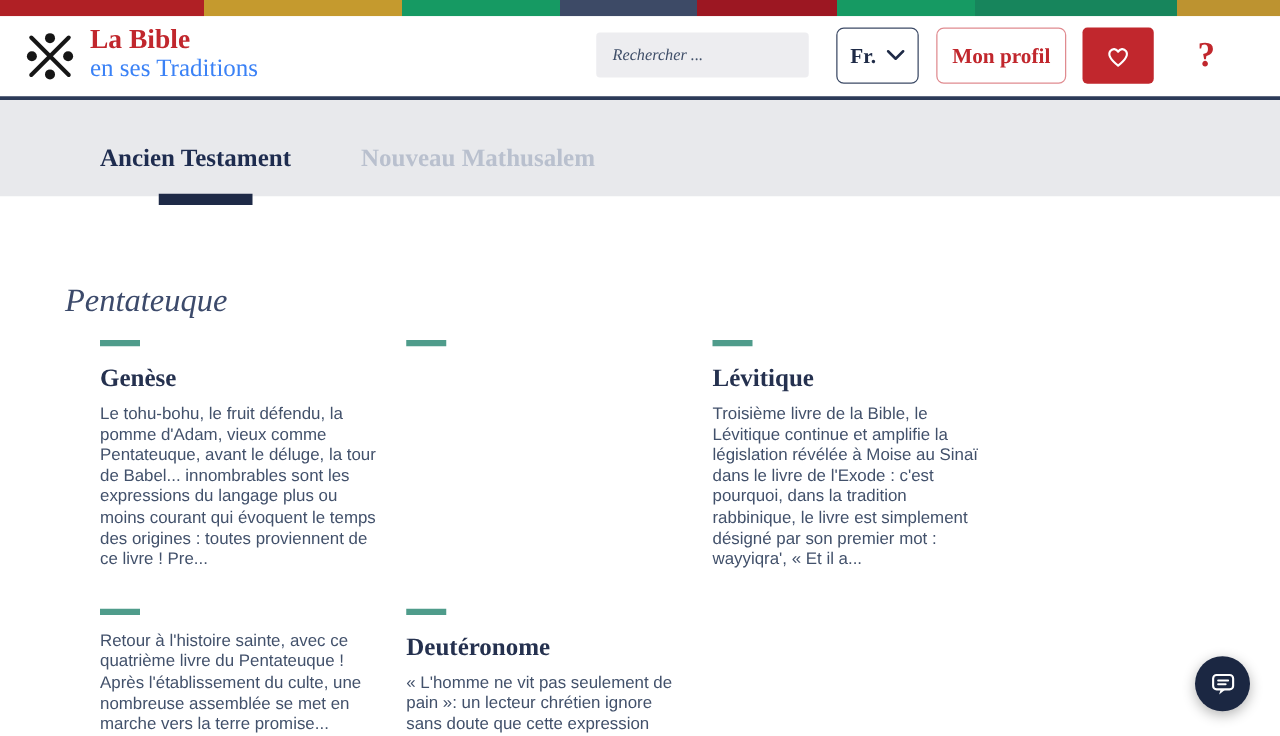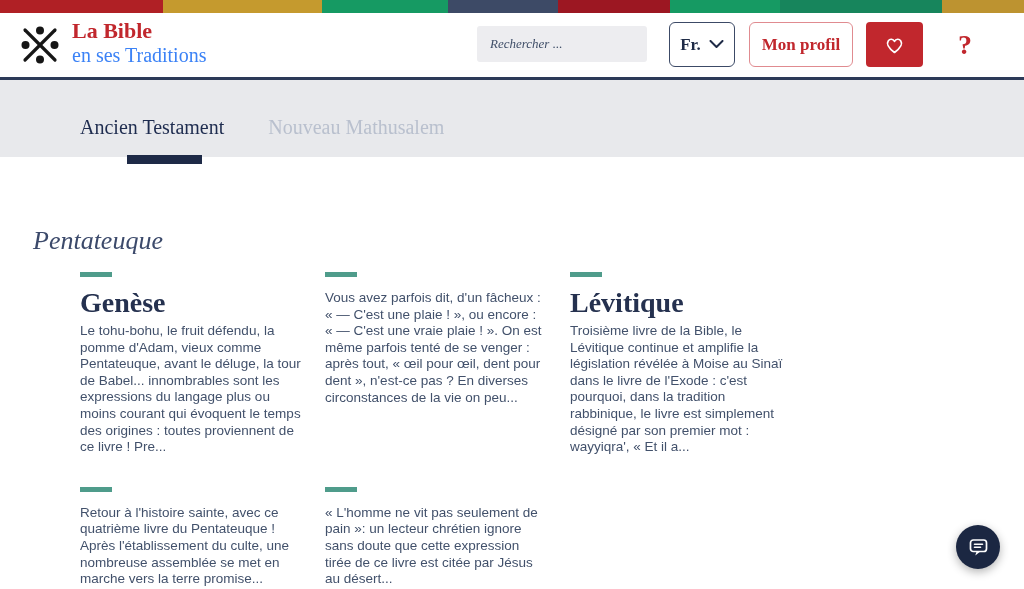--- a/index.html
+++ b/index.html
@@ -41,38 +41,38 @@
               background:#c1272d; border:none; border-radius:4px;
               display:flex; align-items:center; justify-content:center; cursor:pointer; }
   .help-btn { position:absolute; left:948px; top:9px; width:34px; height:45px;
               display:flex; align-items:center; justify-content:center;
               font-family:"Liberation Serif", serif; font-weight:600; font-size:28px;
               color:#c1272d; cursor:pointer; }
 
   
   .tabbar { position:absolute; top:80px; left:0; width:1024px; height:77px;
             background:#e8e9ec; }
-  .tabs { display:flex; gap:44px; padding:36px 0 0 80px;
-          font-family:"Liberation Serif", serif; font-weight:normal; font-size:20px; }
+  .tabs { display:flex; gap:56px; padding:36px 0 0 80px;
+          font-family:"Liberation Serif", serif; font-weight:bold; font-size:20px; }
   .tab { cursor:pointer; }
   .tab.active { color:#1e2c4f; }
   .tab.inactive { color:#b9c0ce; }
   .tab-indicator { position:absolute; left:127px; top:75px; width:75px; height:9px;
             background:#1e2a47; }
 
   
   .main { position:absolute; top:157px; left:0; width:1024px; }
-  .section-title { margin:68px 0 0 33px; font-family:"Liberation Serif", serif;
+  .section-title { margin:68px 0 0 52px; font-family:"Liberation Serif", serif;
             font-style:italic; font-weight:normal; font-size:26px; line-height:32px;
             color:#3c4a6b; }
   .grid { margin:15px 0 0 80px; display:grid; grid-template-columns:repeat(3,222px);
           column-gap:23px; row-gap:31px; width:712px; }
   .card-rule { width:32px; height:5px; background:#4f9c8b; margin:0 0 13px 0; }
   .card-title { margin:0 0 7px 0; font-family:"Liberation Serif", serif;
-          font-weight:bold; font-size:28px; line-height:26px; color:#25314f; }
+          font-weight:bold; font-size:20px; line-height:26px; color:#25314f; }
   .card-text { margin:0; font-size:13.5px; line-height:16.6px; color:#42516b; }
 
   
   .fab { position:absolute; left:956px; top:525px; width:44px; height:44px;
          border-radius:50%; background:#1b2742; box-shadow:0 3px 10px rgba(0,0,0,.3);
          display:flex; align-items:center; justify-content:center; cursor:pointer; }
 </style>
 </head>
 <body>
 
@@ -138,36 +138,36 @@
     <div class="grid">
 
       <div class="card">
         <div class="card-rule"></div>
         <h2 class="card-title">Genèse</h2>
         <p class="card-text">Le tohu-bohu, le fruit défendu, la pomme d'Adam, vieux comme Pentateuque, avant le déluge, la tour de Babel... innombrables sont les expressions du langage plus ou moins courant qui évoquent le temps des origines : toutes proviennent de ce livre ! Pre...</p>
       </div>
 
       <div class="card">
         <div class="card-rule"></div>
-        <p class="card-text">Vous avez parfois dit, d'un fâcheux : « — C'est une plaie ! », ou encore : « — C'est une vraie plaie ! ». On est même parfois tenté de se venger : après tout, « œil pour œil, dent pour dent », n'est-ce pas ? En diverses circonstances de la vie on peu...</p>
       </div>
 
       <div class="card">
         <div class="card-rule"></div>
         <h2 class="card-title">Lévitique</h2>
         <p class="card-text">Troisième livre de la Bible, le Lévitique continue et amplifie la législation révélée à Moise au Sinaï dans le livre de l'Exode : c'est pourquoi, dans la tradition rabbinique, le livre est simplement désigné par son premier mot : wayyiqra', « Et il a...</p>
       </div>
 
       <div class="card">
         <div class="card-rule"></div>
         <p class="card-text">Retour à l'histoire sainte, avec ce quatrième livre du Pentateuque ! Après l'établissement du culte, une nombreuse assemblée se met en marche vers la terre promise...</p>
       </div>
 
       <div class="card">
         <div class="card-rule"></div>
+        <h2 class="card-title">Deutéronome</h2>
         <p class="card-text">« L'homme ne vit pas seulement de pain »: un lecteur chrétien ignore sans doute que cette expression tirée de ce livre est citée par Jésus au désert...</p>
       </div>
 
     </div>
   </div>
 
   <div class="fab">
     <span style="display:flex;">
       <svg width="23" height="23" viewBox="0 0 23 23" fill="none">
         <rect x="3.5" y="4" width="16" height="11.5" rx="2.8" stroke="#ffffff" stroke-width="1.7"></rect>

